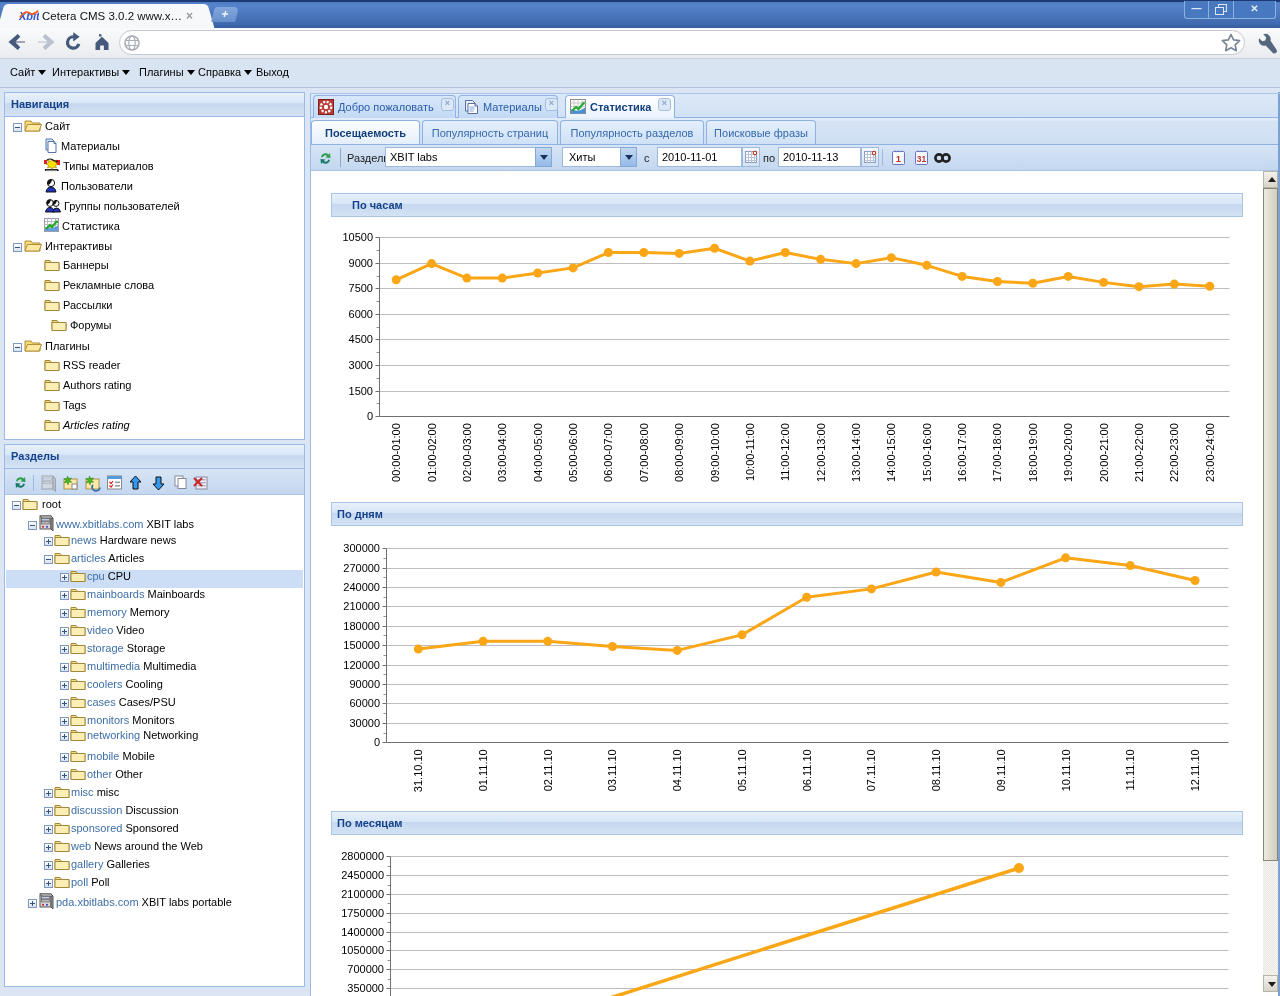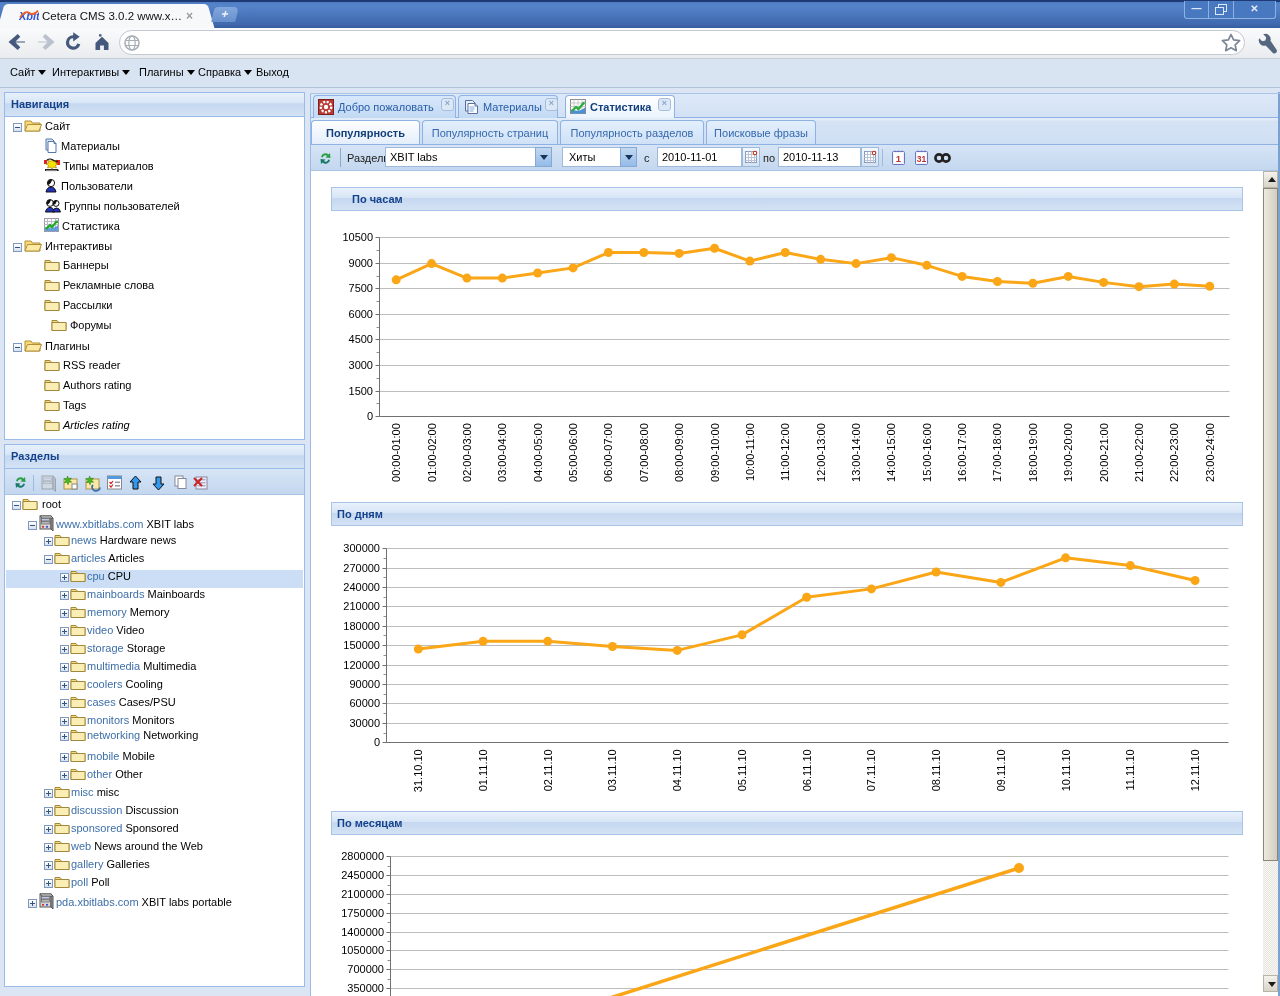--- a/index.html
+++ b/index.html
@@ -427,21 +427,21 @@
         <path d="M0.5 4 h15 M0.5 7.5 h15 M4 0.5 v14 M8 0.5 v14 M12 0.5 v14" stroke="#c8c8c8" stroke-width="1"></path>
         <path d="M1 14.5 h14 v-6 q-5 5 -14 2 z" fill="#4a90d9"></path>
         <path d="M2 12 l4-4 l2.5 2 l5.5-6.5" stroke="#2fae3e" stroke-width="2.4" fill="none"></path>
         <path d="M14.5 2 v3.5 h-3.5 z" fill="#2fae3e"></path>
       </svg></span>
     <span class="tx">Статистика</span>
     <span class="x" style="left:92px;">×</span>
   </div>
 <div class="abs" id="stabstrip"></div>
 <div class="stab active" style="left:311px;width:109px;">
-    <span class="tx">Популярность</span>
+    <span class="tx">Посещаемость</span>
   </div>
 <div class="stab" style="left:422px;width:136px;">
     <span class="tx">Популярность страниц</span>
   </div>
 <div class="stab" style="left:560px;width:144px;">
     <span class="tx">Популярность разделов</span>
   </div>
 <div class="stab" style="left:706px;width:110px;">
     <span class="tx">Поисковые фразы</span>
   </div>
@@ -451,21 +451,21 @@
 <div class="inp" style="left:385px;width:151px;">XBIT labs</div>
 <div class="ddbtn" style="left:535px;"></div>
 <div class="inp" style="left:562px;width:59px;padding-left:6px;">Хиты</div>
 <div class="ddbtn" style="left:620px;"></div>
 <span class="tlabel" style="left:644px;">с</span>
 <div class="inp" style="left:657px;width:85px;">2010-11-01</div>
 <span class="tlabel" style="left:763px;">по</span>
 <div class="inp" style="left:778px;width:83px;">2010-11-13</div>
 
 <div class="abs" id="content">
-  <div class="chead" style="top:16px;padding-left:20px;">По часам</div>
+  <div class="chead" style="top:22px;padding-left:20px;">По часам</div>
   <div class="chead" style="top:331px;">По дням</div>
   <div class="chead" style="top:640px;">По месяцам</div>
   <svg id="charts" width="952" height="825">
       <line x1="68.5" y1="66.5" x2="918.5" y2="66.5" stroke="#bdbdbd" stroke-width="1"></line>
       <line x1="64.5" y1="66.5" x2="68.5" y2="66.5" stroke="#707070" stroke-width="1"></line>
       <line x1="65.5" y1="79.5" x2="68.5" y2="79.5" stroke="#909090" stroke-width="1"></line>
       <text x="62" y="70.19999999999999" font-size="11px" font-family="&quot;Liberation Sans&quot;,sans-serif" fill="#000" text-anchor="end">10500</text>
       <line x1="68.5" y1="92.5" x2="918.5" y2="92.5" stroke="#bdbdbd" stroke-width="1"></line>
       <line x1="64.5" y1="92.5" x2="68.5" y2="92.5" stroke="#707070" stroke-width="1"></line>
       <line x1="65.5" y1="105.5" x2="68.5" y2="105.5" stroke="#909090" stroke-width="1"></line>

